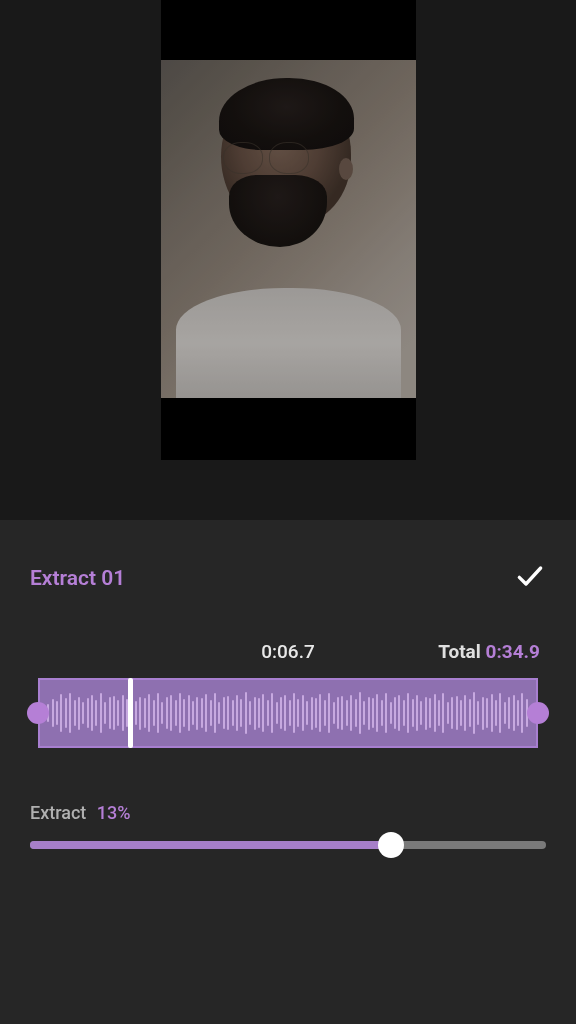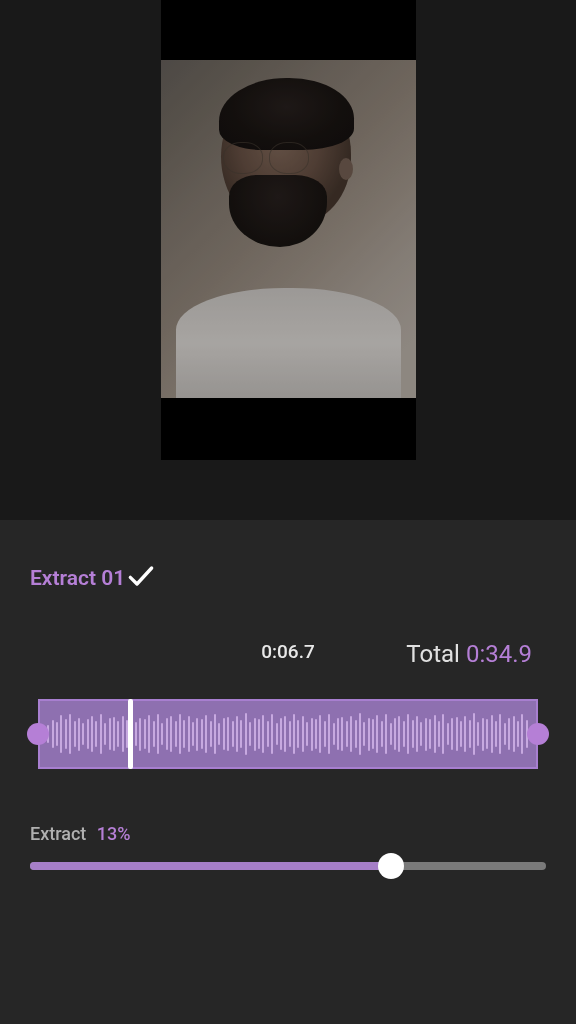--- a/index.html
+++ b/index.html
@@ -114,54 +114,54 @@
       position: absolute;
       top: 520px;
       left: 0;
       right: 0;
       bottom: 0;
       background: #262626;
       padding: 40px 30px 0;
     }
     .panel-header {
       display: flex;
-      justify-content: flex-start;
+      justify-content: space-between;
       align-items: center;
       margin-bottom: 44px;
     }
     .extract-title {
       color: #b57fd6;
       font-size: 21px;
       font-weight: 600;
     }
     .check-button svg {
       width: 32px;
       height: 32px;
     }
     .time-row {
       display: flex;
       align-items: baseline;
-      margin-bottom: 31px;
+      margin-bottom: 10px;
       position: relative;
       height: 24px;
     }
     .current-time {
       position: absolute;
       left: 50%;
       transform: translateX(-50%);
       color: #e8e8e8;
       font-size: 19px;
       font-weight: 500;
     }
     .total-wrap {
       position: absolute;
-      right: 14px;
+      right: 6px;
       color: #e0e0e0;
-      font-size: 24px;
-      font-weight: 400;
+      font-size: 19px;
+      font-weight: 700;
     }
     .total-value {
       color: #b57fd6;
     }
     .waveform-container {
       position: relative;
       height: 78px;
       margin-bottom: 50px;
     }
     .waveform-box {

